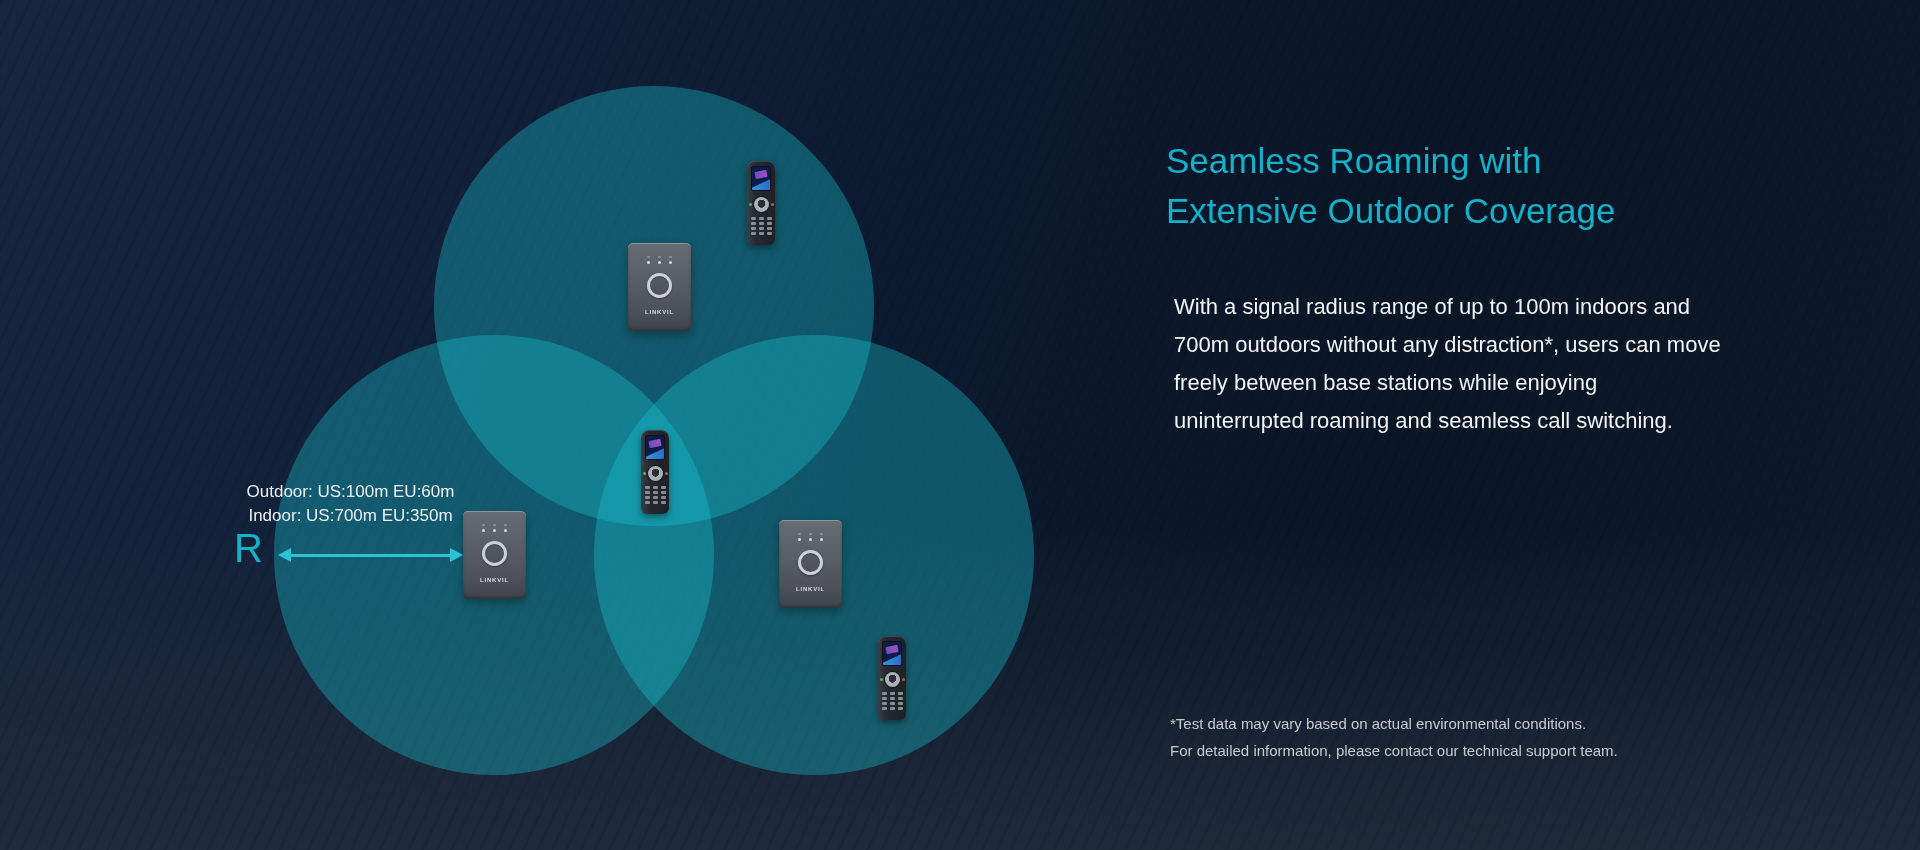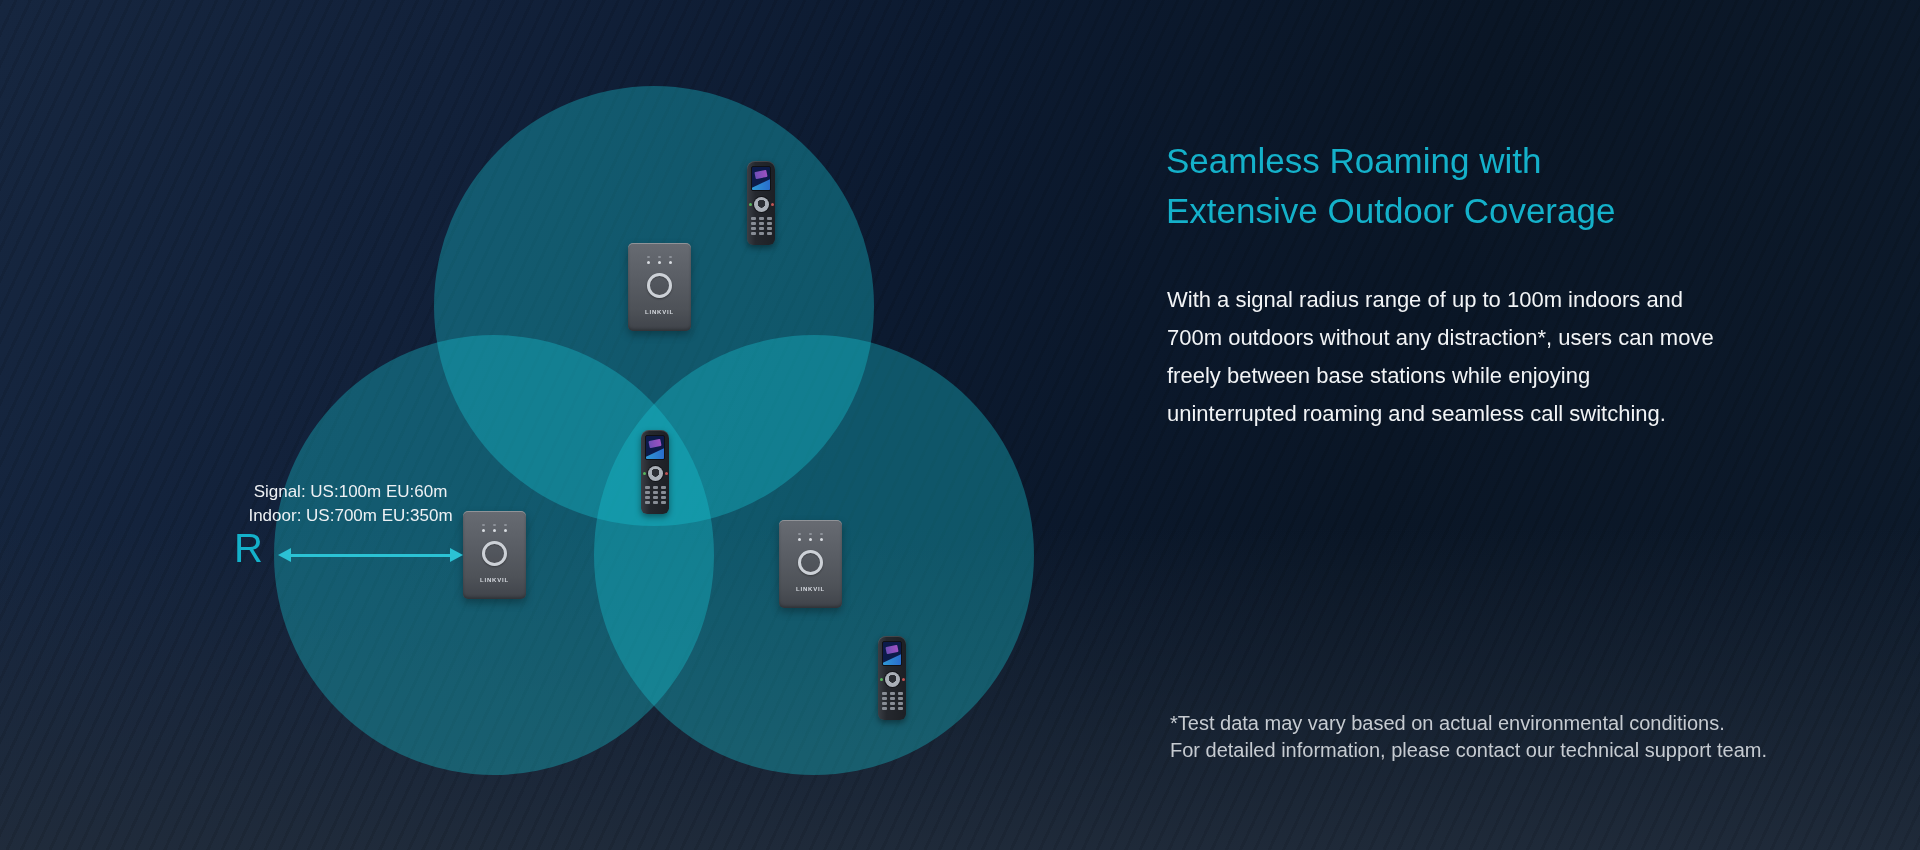--- a/index.html
+++ b/index.html
@@ -106,26 +106,26 @@
   .ah{position:absolute;width:0;height:0;top:1px;border-top:7px solid transparent;border-bottom:7px solid transparent;}
   .ah.left{left:0;border-right:13px solid var(--arrow-cyan);}
   .ah.right{right:0;border-left:13px solid var(--arrow-cyan);}
 
   
   .heading{
     position:absolute;left:1166px;top:136px;margin:0;
     font-size:35px;line-height:50px;font-weight:400;color:var(--accent-cyan);
   }
   .para{
-    position:absolute;left:1166px;top:280px;width:548px;margin:1px;
+    position:absolute;left:1166px;top:280px;width:548px;margin:8px;
     font-size:22px;line-height:38px;color:var(--body-text);
   }
   .footnotes{
     position:absolute;left:1170px;top:710px;
-    font-size:20px;line-height:27px;color:var(--footnote-text);
+    font-size:15px;line-height:27px;color:var(--footnote-text);
   }
 </style>
 </head>
 <body>
 
 <div class="bg-stripes"></div>
 
 <div class="stage">
 
   <div class="diagram">
@@ -242,21 +242,21 @@
           <b></b>
           <b></b>
           <b></b>
           <b></b>
           <b></b>
           <b></b>
         </div>
     </div>
 
     <div class="range-label">
-      <div>Signal: US:100m EU:60m</div>
+      <div>Outdoor: US:100m EU:60m</div>
       <div>Indoor: US:700m EU:350m</div>
     </div>
 
     <div class="r-symbol">R</div>
 
     <div class="r-arrow">
       <span class="ah left"></span>
       <span class="line"></span>
       <span class="ah right"></span>
     </div>

